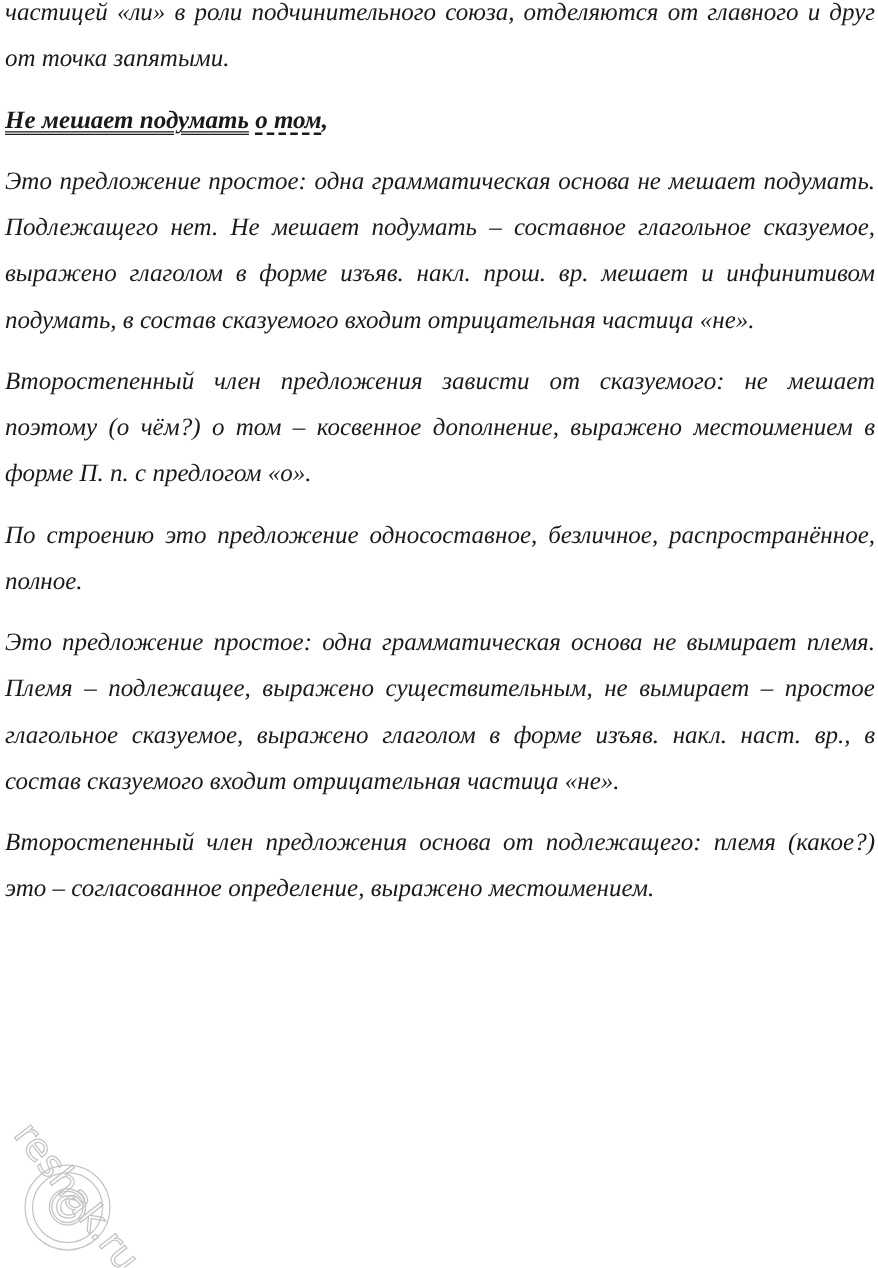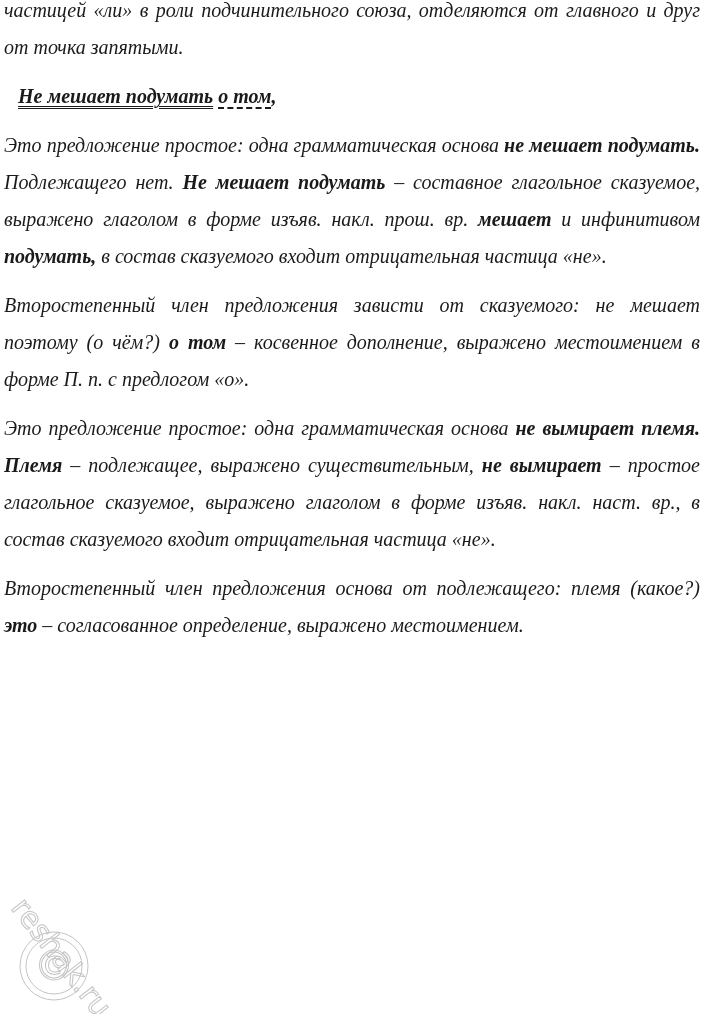--- a/index.html
+++ b/index.html
@@ -22,23 +22,23 @@
       left: 4px;
       top: -8px;
       width: 696px;
     }
     .para {
       margin: 0 0 12px 0;
       line-height: 37px;
       text-align: justify;
       text-align-last: left;
     }
-    .b { font-weight: bold; }
+    .b { font-weight: normal; }
     .heading {
-      margin: 0 0 12px 14px;
+      margin: 0 0 12px 0;
       line-height: 37px;
       font-weight: bold;
     }
     .u-double {
       text-decoration-line: underline;
       text-decoration-style: double;
       text-decoration-thickness: 1px;
       text-underline-offset: 3px;
     }
     .u-dashed {
@@ -78,20 +78,23 @@
     <span>частицей «ли» в роли подчинительного союза, отделяются от главного и друг от точка запятыми.</span>
   </p>
 
 
   <p class="heading"><span class="u-double">Не мешает подумать</span><span> </span><span class="u-dashed">о том</span><span>,</span></p>
 
   <p class="para"><span>Это предложение простое: одна грамматическая основа </span><span class="b">не мешает подумать.</span><span> Подлежащего нет. </span><span class="b">Не мешает подумать</span><span> – составное глагольное сказуемое, выражено глаголом в форме изъяв. накл. прош. вр. </span><span class="b">мешает</span><span> и инфинитивом </span><span class="b">подумать,</span><span> в состав сказуемого входит отрицательная частица «не».</span></p>
 
   <p class="para"><span>Второстепенный член предложения зависти от сказуемого: не мешает поэтому (о чём?) </span><span class="b">о том</span><span> – косвенное дополнение, выражено местоимением в форме П. п. с предлогом «о».</span></p>
 
+  <p class="para">
+    <span>По строению это предложение односоставное, безличное, распространённое, полное.</span>
+  </p>
 
 
   <p class="para"><span>Это предложение простое: одна грамматическая основа </span><span class="b">не вымирает племя.</span><span> </span><span class="b">Племя</span><span> – подлежащее, выражено существительным, </span><span class="b">не вымирает</span><span> – простое глагольное сказуемое, выражено глаголом в форме изъяв. накл. наст. вр., в состав сказуемого входит отрицательная частица «не».</span></p>
 
   <p class="para"><span>Второстепенный член предложения основа от подлежащего: племя (какое?) </span><span class="b">это</span><span> – согласованное определение, выражено местоимением.</span></p>
 
 </div>
 
 <svg class="watermark" viewBox="0 0 170 130" xmlns="http://www.w3.org/2000/svg">
   <g fill="none" stroke="#c4c4c4" stroke-width="1">

